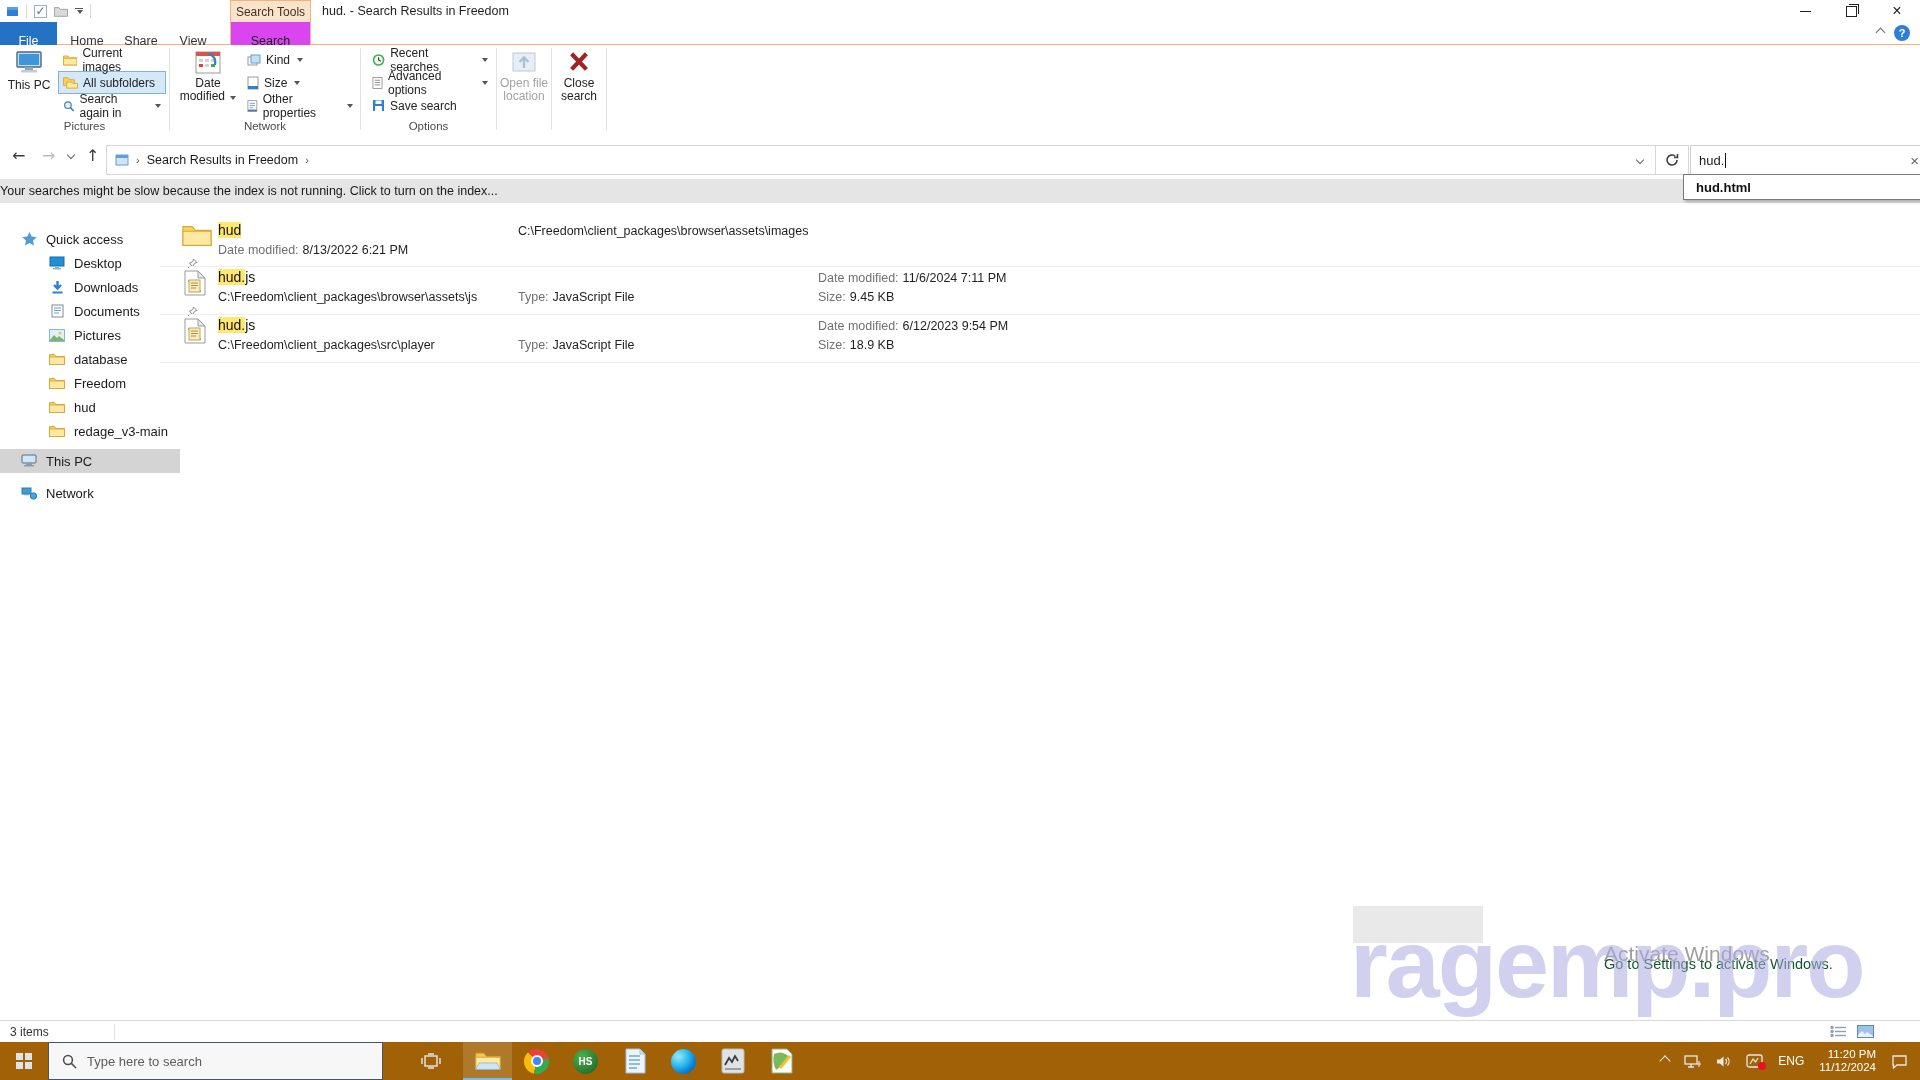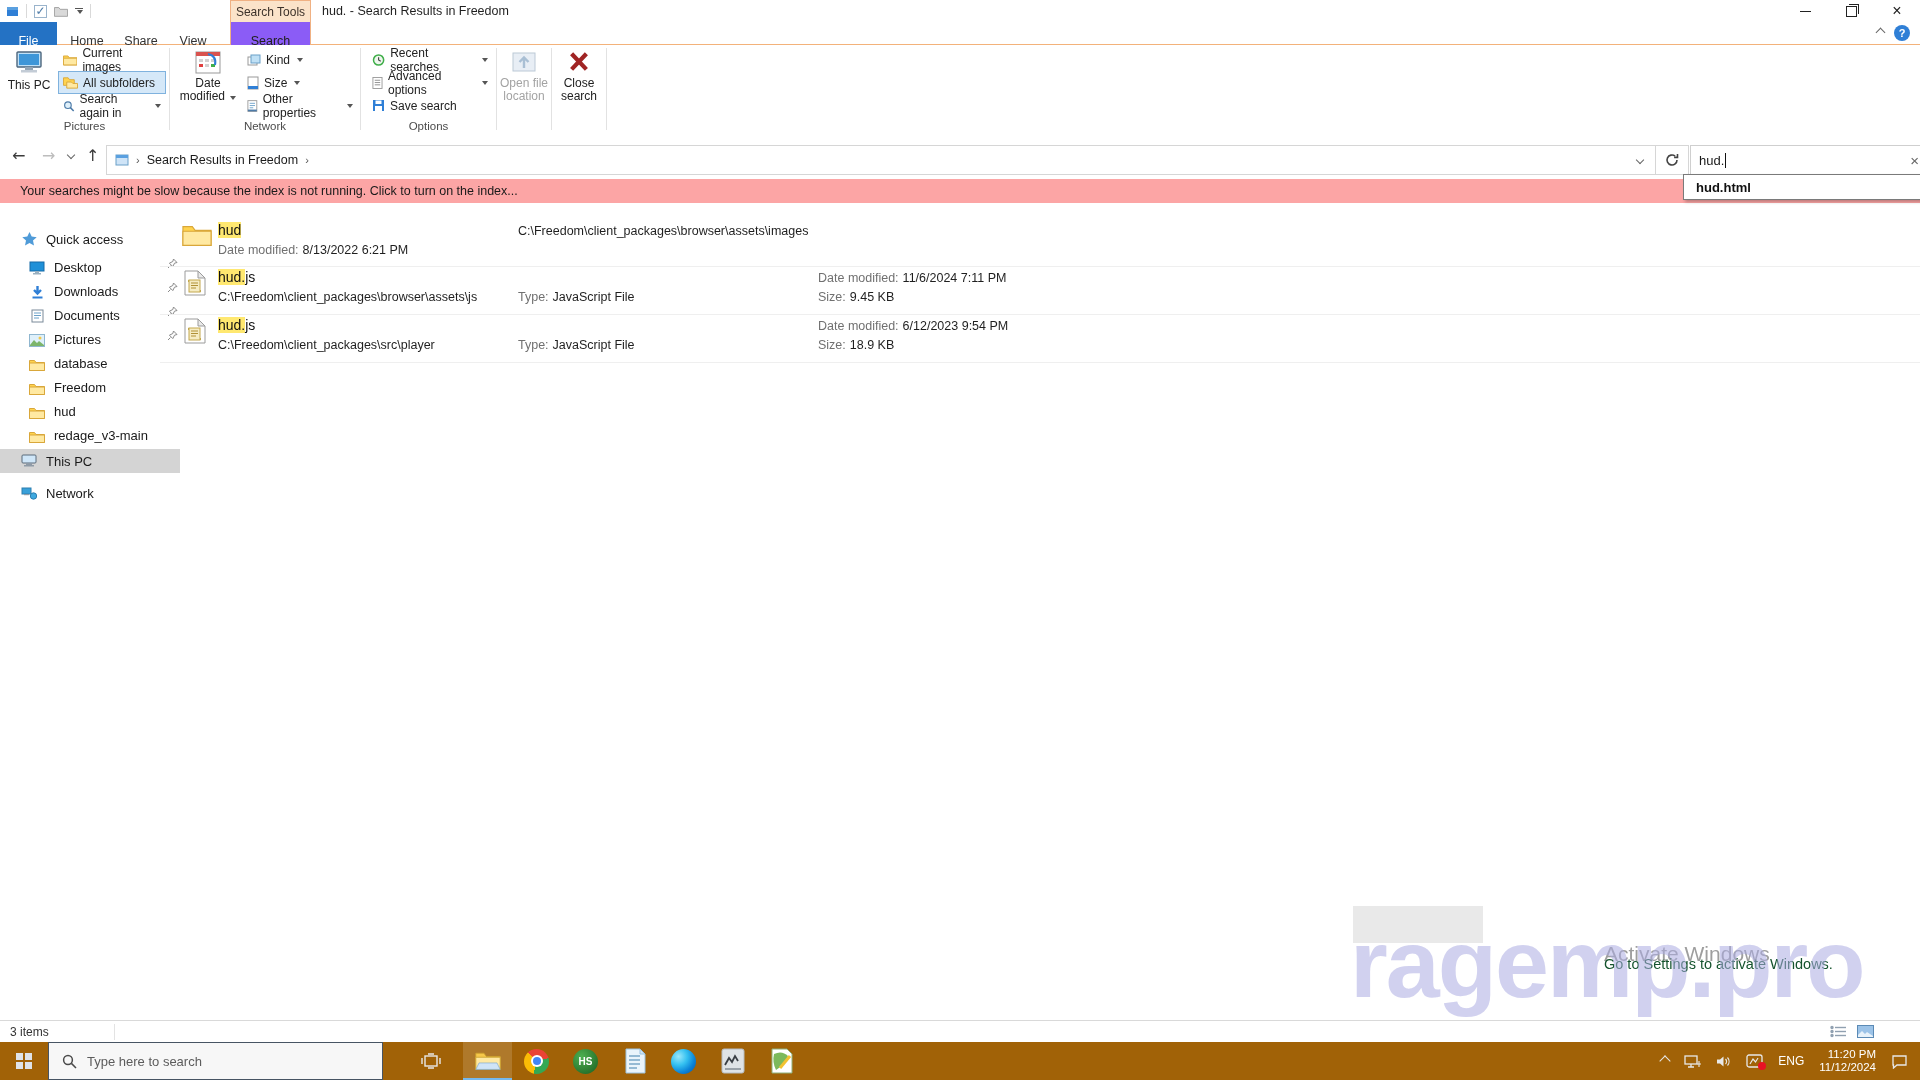--- a/index.html
+++ b/index.html
@@ -21,21 +21,21 @@
   .win-btn{width:46px;height:22px;display:flex;align-items:center;justify-content:center;color:#222;font-size:13px;}
   .glyph-min{display:inline-block;width:11px;height:1px;background:#222;}
   .glyph-restore{position:relative;width:9px;height:9px;border:1px solid #222;background:#fff;}
   .glyph-restore::before{content:"";position:absolute;left:2px;top:-3px;width:9px;height:9px;border:1px solid #222;border-bottom:none;border-left:none;}
   .glyph-close::before{content:"×";font-size:16px;line-height:16px;}
 
   
   .tabrow{position:absolute;top:22px;left:0;right:0;height:22px;background:#fff;border-bottom:1px solid #f3b27a;}
   .tab{position:absolute;top:0;height:38px;display:flex;align-items:center;justify-content:center;font-size:12.5px;color:#333;}
   .tab-file{left:0;width:57px;background:#2472c4;color:#fff;}
-  .tab-search{background:#8b5cf6;border-left:1px solid #f0b183;border-right:1px solid #f0b183;color:#222;}
+  .tab-search{background:#d946ef;border-left:1px solid #f0b183;border-right:1px solid #f0b183;color:#222;}
   .ribbon-min{position:absolute;right:36px;top:7px;}
   .help-btn{position:absolute;right:10px;top:3px;width:16px;height:16px;border-radius:50%;background:#2f7fd6;color:#fff;
     font-size:11px;font-weight:bold;display:flex;align-items:center;justify-content:center;}
   .chev{display:inline-block;width:6px;height:6px;border-right:1.5px solid #666;border-bottom:1.5px solid #666;}
   .chev.up{transform:rotate(-135deg);}
   .chev.down{transform:rotate(45deg);width:5px;height:5px;}
 
   
   .ribbon{position:absolute;top:45px;left:0;right:0;height:88px;background:#fff;border-bottom:1px solid #ececec;}
   .gsep{position:absolute;top:3px;width:1px;height:82px;background:#e2e2e2;}
@@ -61,31 +61,31 @@
     display:flex;align-items:center;justify-content:center;}
   .search-box{position:absolute;left:1690px;top:12px;width:220px;height:28px;border:1px solid #cfcfcf;background:#fff;
     display:flex;align-items:center;padding:0 8px;font-size:13px;}
   .text-caret{display:inline-block;width:1px;height:15px;background:#111;margin-left:1px;}
   .clear-x{margin-left:auto;color:#666;font-size:15px;}
   .suggest{position:absolute;left:1683px;top:174px;width:225px;height:24px;background:#fff;border:1px solid #7a7a7a;
     box-shadow:2px 2px 3px rgba(0,0,0,.25);display:flex;align-items:center;padding-left:12px;
     font-size:13px;font-weight:600;color:#111;z-index:50;}
 
   
-  .notif{position:absolute;top:179px;left:0;right:0;height:24px;background:#fca5a5;border-bottom:1px solid #cfcfc0;
-    display:flex;align-items:center;font-size:12.5px;color:#1a1a1a;padding-left:20px;text-align:center;}
+  .notif{position:absolute;top:179px;left:0;right:0;height:24px;background:#e5e5e5;border-bottom:1px solid #cfcfc0;
+    display:flex;align-items:center;font-size:12.5px;color:#1a1a1a;padding-left:0;text-align:center;}
   .notif .x{position:absolute;right:18px;color:#555;font-size:15px;}
 
   
   .main{position:absolute;top:203px;left:0;right:0;height:817px;background:#fff;}
   .sidebar{position:absolute;left:0;top:0;width:160px;height:100%;}
   .side-item{position:absolute;left:0;width:160px;height:24px;display:flex;align-items:center;font-size:13px;color:#1a1a1a;}
   .side-item .sicon{width:18px;display:flex;justify-content:center;}
   .side-item.lvl0{padding-left:20px;}
-  .side-item.lvl1{padding-left:28px;align-items:flex-end;}
+  .side-item.lvl1{padding-left:48px;}
   .side-item .slabel{margin-left:8px;}
   .side-item.selected{background:#d4d4d4;}
   .pin{position:absolute;right:10px;top:7px;}
 
   .filelist{position:absolute;left:160px;top:0;right:0;height:100%;}
   .row{position:absolute;left:0;right:0;border-bottom:1px solid #efefef;}
   .fname{position:absolute;left:58px;top:3px;font-size:14px;color:#111;}
   .hl{background:#ffe870;}
   .meta{position:absolute;font-size:12.5px;}
   .mlabel{color:#707070;margin-right:4px;}

